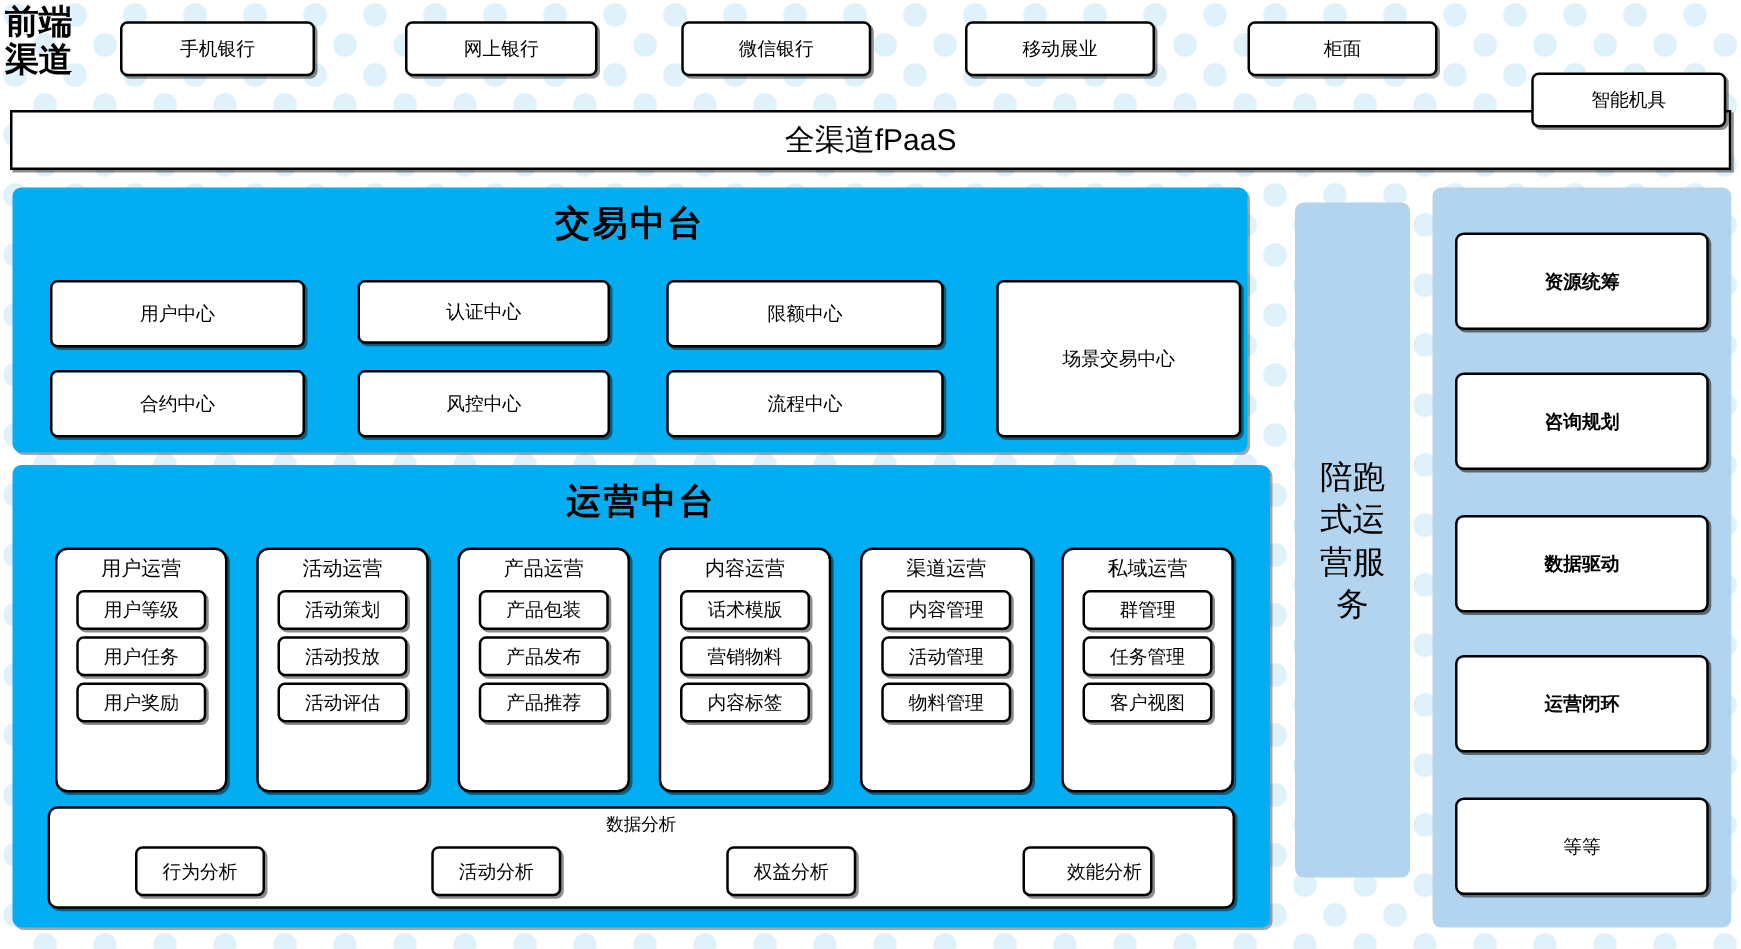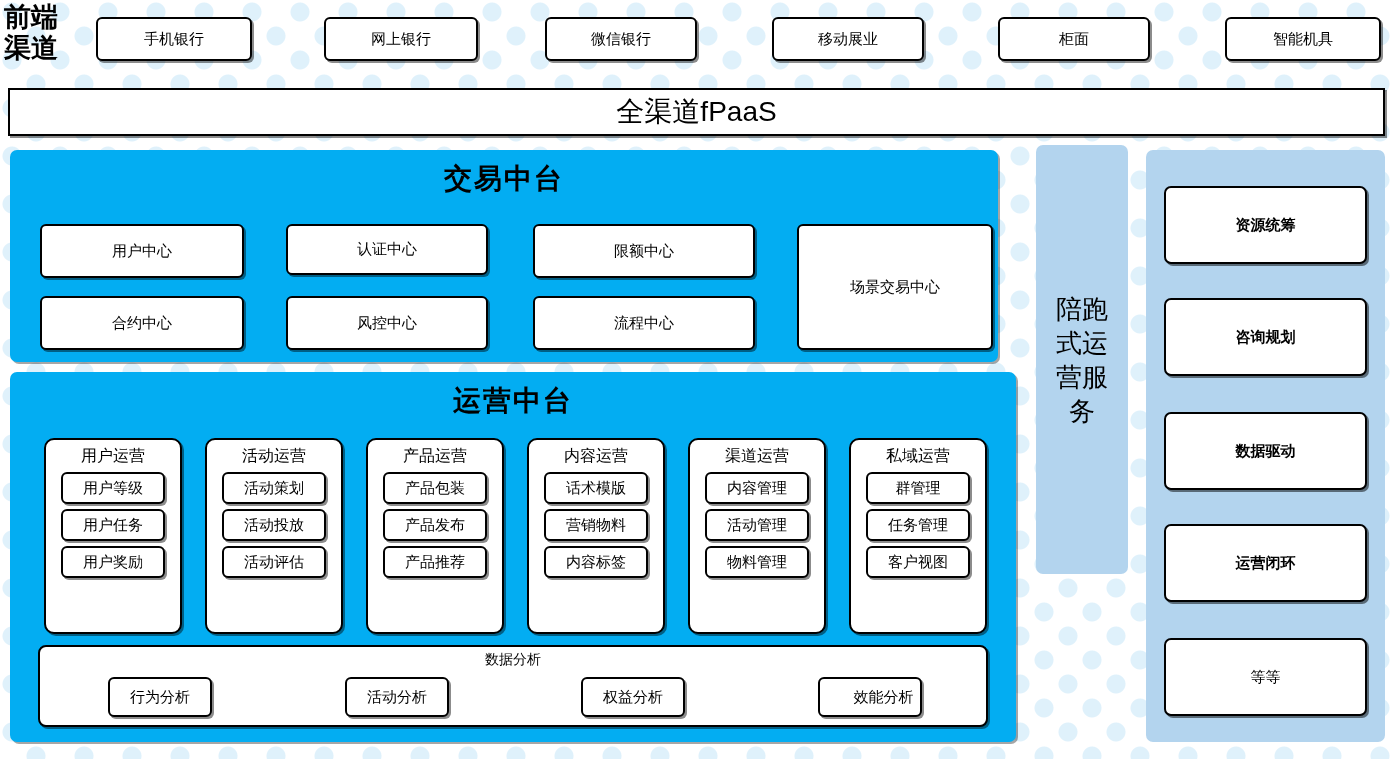--- a/index.html
+++ b/index.html
@@ -41,21 +41,21 @@
     font-weight:bold;font-size:27px;line-height:31px;
     text-align:left;
   }
   .chan{height:44px;font-size:15px;top:17px;}
 
   
   #fpaas{
     position:absolute;left:8px;top:88px;width:1377px;height:48px;
     border:2px solid #000;background:#fff;box-sizing:border-box;
     display:flex;align-items:center;justify-content:center;
-    font-size:28px;
+    font-size:24px;
     box-shadow:2px 2px 0 rgba(0,0,0,.45);
   }
 
   
   .cyan{
     position:absolute;background:#03ADF2;border-radius:7px;
     box-shadow:2px 2px 0 rgba(0,0,0,.35);
   }
   #trade{left:10px;top:150px;width:988px;height:212px;}
   #ops{left:10px;top:372px;width:1006px;height:370px;}
@@ -98,21 +98,21 @@
     position:absolute;top:30px;width:104px;height:40px;
     border:2px solid #000;border-radius:6px;background:#fff;
     box-sizing:border-box;
     display:flex;align-items:center;justify-content:center;
     font-size:15px;
     box-shadow:2px 2px 0 rgba(0,0,0,.45);
   }
 
   
   .lblue{position:absolute;background:#b3d4ee;border-radius:7px;}
-  #svc-label{left:1036px;top:145px;width:92px;height:429px;}
+  #svc-label{left:1036px;top:162px;width:92px;height:540px;}
   #svc-label .vtxt{
     position:absolute;left:0;right:0;top:50%;transform:translateY(-50%);
     text-align:center;font-size:26px;line-height:34px;font-weight:normal;
     padding:0 14px;box-sizing:border-box;
   }
   #svc-panel{left:1146px;top:150px;width:239px;height:592px;}
   .svcbox{
     position:absolute;left:18px;width:203px;height:78px;
     border:2px solid #000;border-radius:7px;background:#ffffff;
     box-sizing:border-box;
@@ -193,21 +193,21 @@
     </div>
     <div class="box abs chan" style="left: 545px; width: 152px;">
       <span>微信银行</span>
     </div>
     <div class="box abs chan" style="left: 772px; width: 152px;">
       <span>移动展业</span>
     </div>
     <div class="box abs chan" style="left: 998px; width: 152px;">
       <span>柜面</span>
     </div>
-    <div class="box abs chan" style="left: 1225px; width: 156px;">
+    <div class="box abs chan" style="left: 1225px; width: 156px; margin-top: 41px;">
       <span>智能机具</span>
     </div>
     <div class="box abs tradebox" style="left: 40px; top: 224px; width: 204px; height: 54px;">
       <span>用户中心</span>
     </div>
     <div class="box abs tradebox" style="left: 286px; top: 224px; width: 202px; height: 51px;">
       <span>认证中心</span>
     </div>
     <div class="box abs tradebox" style="left: 533px; top: 224px; width: 222px; height: 54px;">
       <span>限额中心</span>

